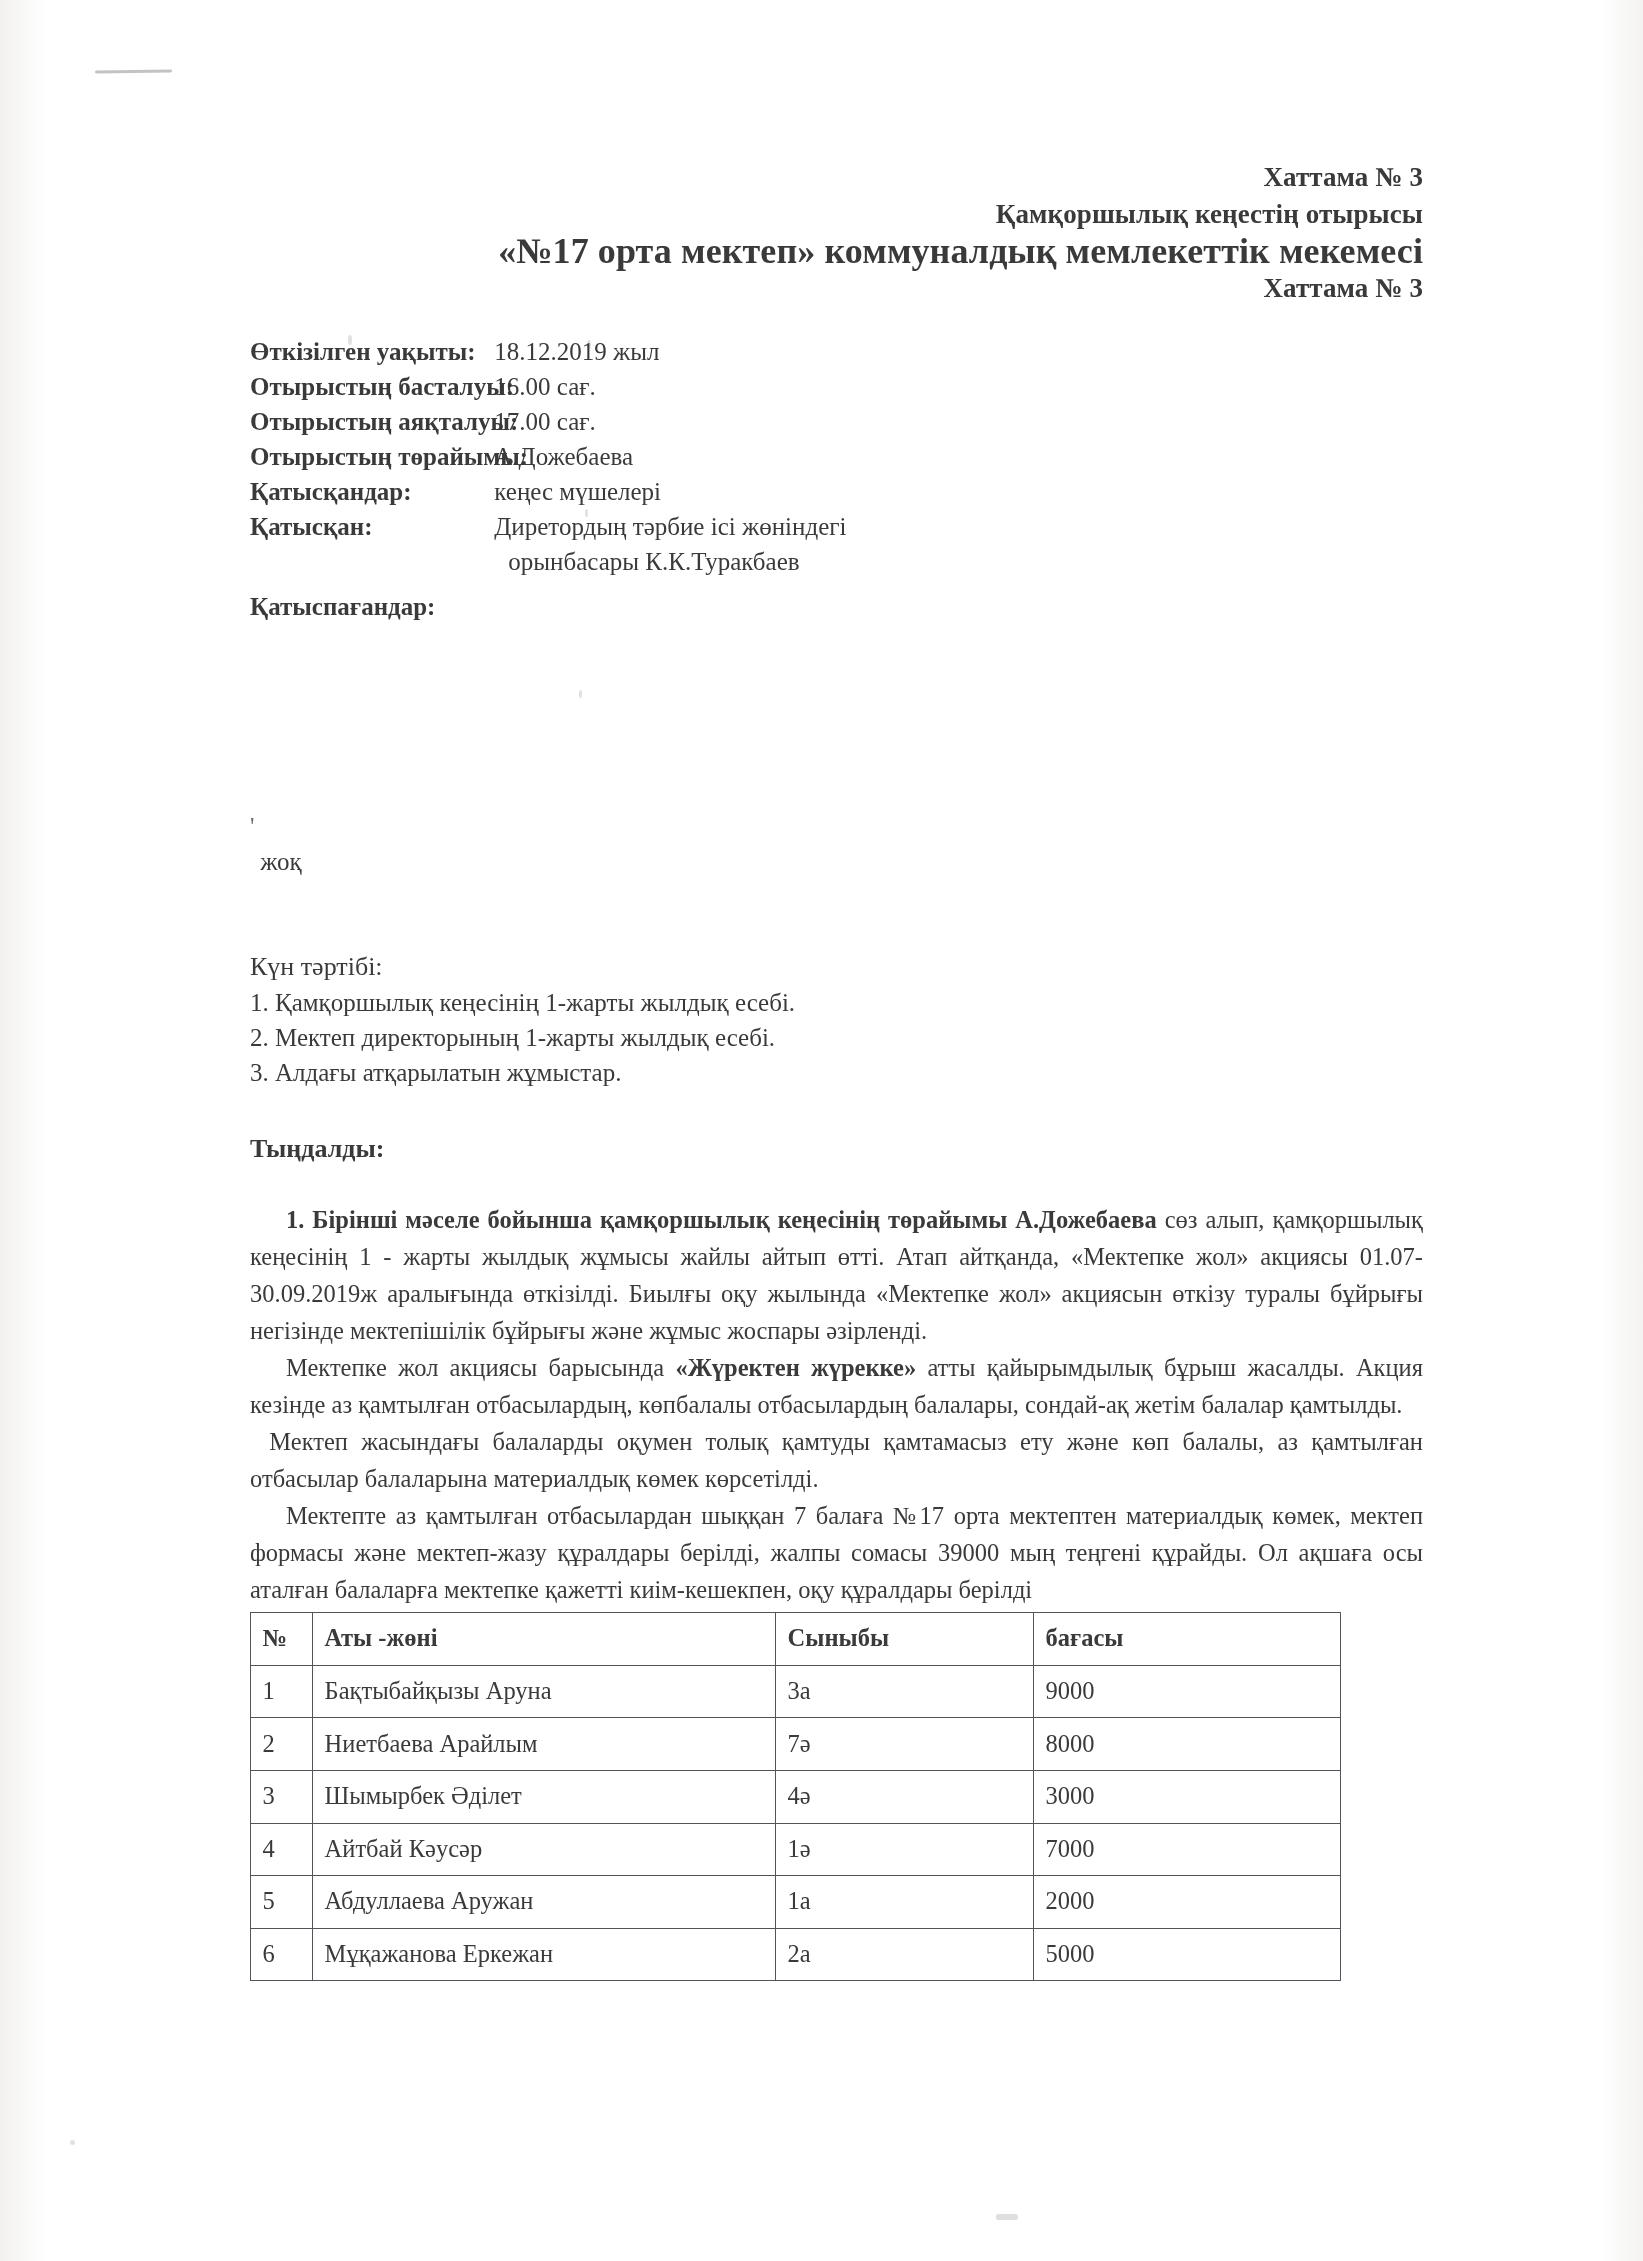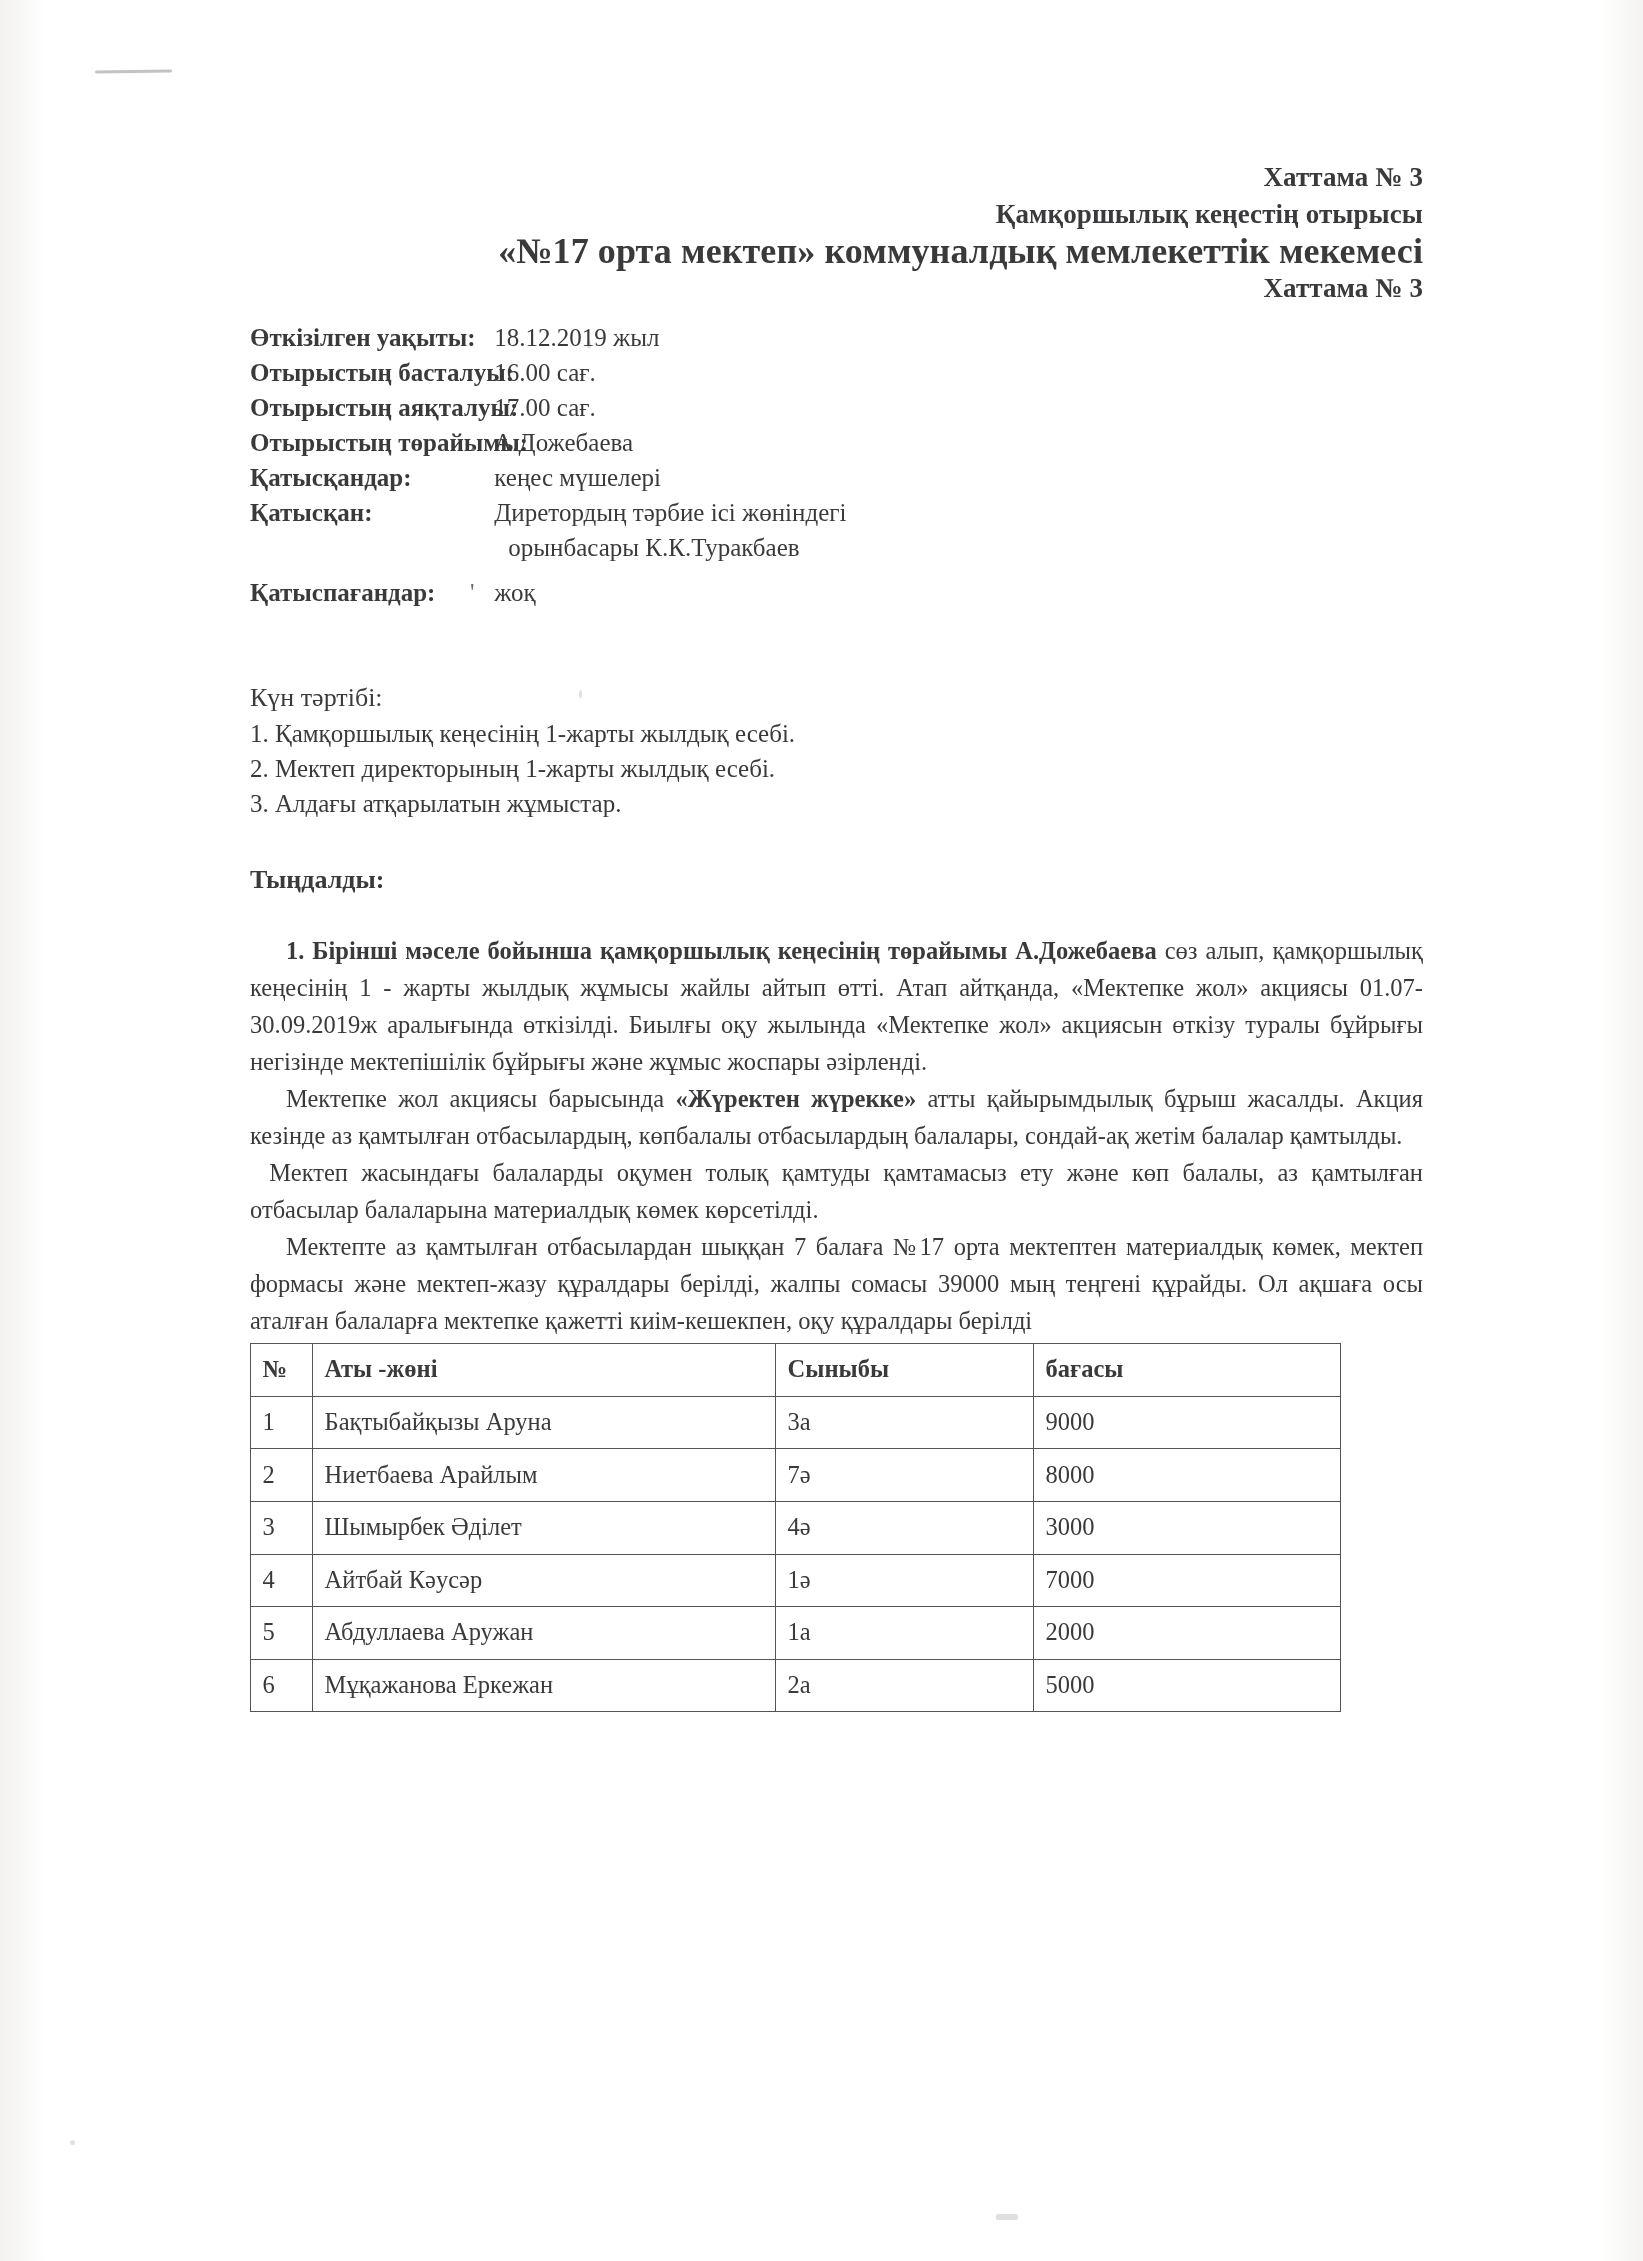--- a/index.html
+++ b/index.html
@@ -61,21 +61,21 @@
     font-weight: bold;
     font-size: 27px;
     line-height: 37px;
     letter-spacing: 0.1px;
     white-space: nowrap;
   }
   .title-line.wide { font-size: 36px; }
 
   
   .meta {
-    margin-top: 13px;
+    margin-top: 27px;
     font-family: Liberation Serif, serif;
   }
   .meta-row {
     display: flex;
     align-items: flex-start;
     line-height: 35px;
     min-height: 35px;
   }
   .meta-label {
     width: 220px;
@@ -91,21 +91,21 @@
     color: #6d6d70;
   }
   .meta-value {
     font-size: 25px;
     padding-left: 10.3px;
   }
   .meta-value .sub {
     display: block;
     padding-left: 14px;
   }
-  .meta-row.gap { margin-top: 10.3px; }
+  .meta-row.gap { margin-top: 10.3px; flex-direction: column; }
 
   
   .agenda {
     margin-top: 70px;
   }
   .agenda-title {
     font-weight: normal;
     font-size: 26px;
     line-height: 36px;
   }

